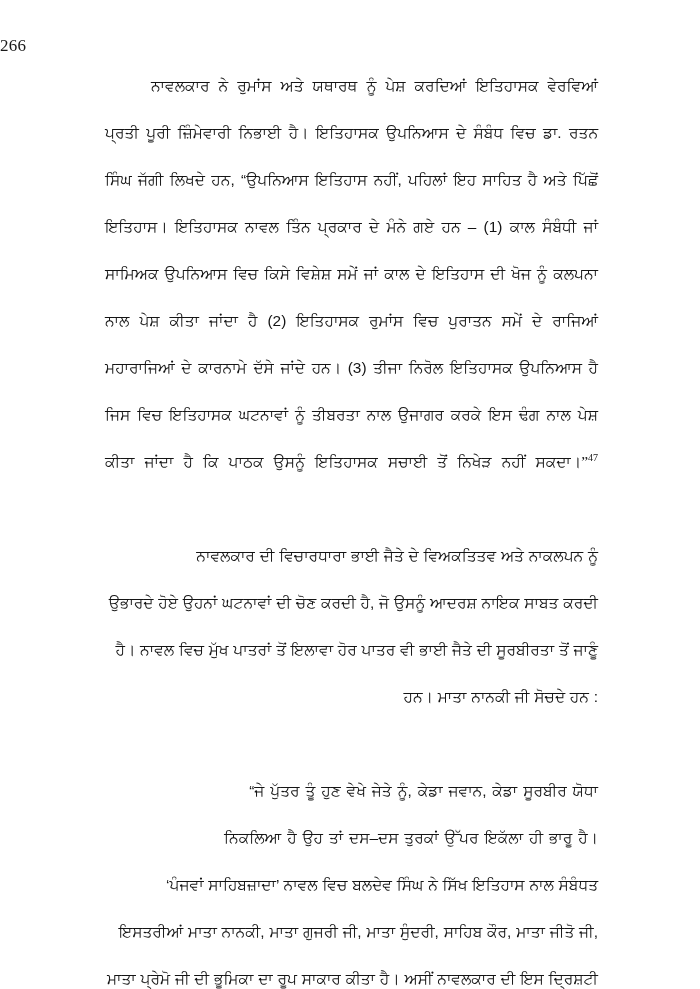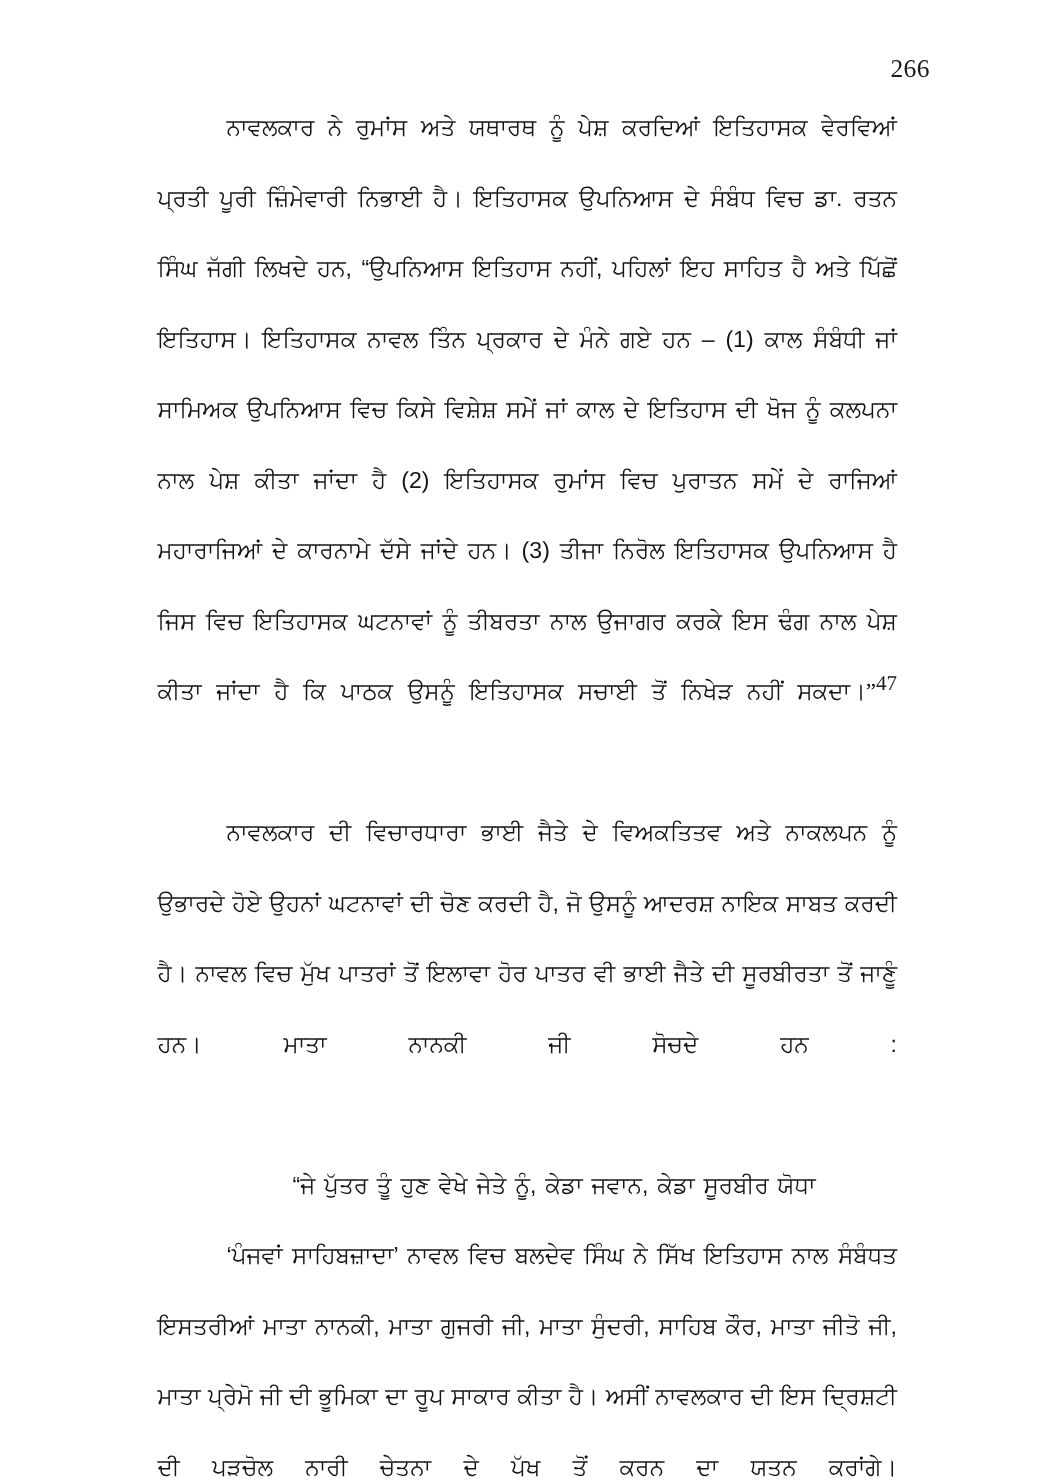--- a/index.html
+++ b/index.html
@@ -18,21 +18,21 @@
     overflow: hidden;
     box-sizing: border-box;
   }
 
   
   .folio {
     position: absolute;
     top: 36px;
     left: 0;
     width: 620px;
-    text-align: right;
+    text-align: left;
     font-family: "Liberation Serif", "DejaVu Serif", serif;
     font-size: 17px;
     color: #1a1a1a;
     letter-spacing: 0.3px;
   }
 
   
   .body-col {
     position: absolute;
     top: 62px;
@@ -75,46 +75,47 @@
   }
 
   .quote-line {
     display: block;
     white-space: nowrap;
   }
 
   
   sup.fn {
     font-family: "Liberation Serif", "DejaVu Serif", serif;
-    font-size: 14px;
+    font-size: 10px;
     vertical-align: super;
     line-height: 0;
     color: #1a1a1a;
   }
 
   .qclose {
     font-family: "Liberation Serif", "DejaVu Serif", serif;
   }
 
   
-  .blk + .blk { margin-top: 0; }
+  .blk + .blk { margin-top: 0; text-align: right; }
 </style>
 </head>
 <body>
 
 <div class="page">
 
   <div class="folio">266</div>
 
   <div class="body-col">
 
     <p class="para indent blk"><span>ਨਾਵਲਕਾਰ ਨੇ ਰੁਮਾਂਸ ਅਤੇ ਯਥਾਰਥ ਨੂੰ ਪੇਸ਼ ਕਰਦਿਆਂ ਇਤਿਹਾਸਕ ਵੇਰਵਿਆਂ ਪ੍ਰਤੀ ਪੂਰੀ ਜ਼ਿੰਮੇਵਾਰੀ ਨਿਭਾਈ ਹੈ। ਇਤਿਹਾਸਕ ਉਪਨਿਆਸ ਦੇ ਸੰਬੰਧ ਵਿਚ ਡਾ. ਰਤਨ ਸਿੰਘ ਜੱਗੀ ਲਿਖਦੇ ਹਨ, “ਉਪਨਿਆਸ ਇਤਿਹਾਸ ਨਹੀਂ, ਪਹਿਲਾਂ ਇਹ ਸਾਹਿਤ ਹੈ ਅਤੇ ਪਿੱਛੋਂ ਇਤਿਹਾਸ। ਇਤਿਹਾਸਕ ਨਾਵਲ ਤਿੰਨ ਪ੍ਰਕਾਰ ਦੇ ਮੰਨੇ ਗਏ ਹਨ – (1) ਕਾਲ ਸੰਬੰਧੀ ਜਾਂ ਸਾਮਿਅਕ ਉਪਨਿਆਸ ਵਿਚ ਕਿਸੇ ਵਿਸ਼ੇਸ਼ ਸਮੇਂ ਜਾਂ ਕਾਲ ਦੇ ਇਤਿਹਾਸ ਦੀ ਖੋਜ ਨੂੰ ਕਲਪਨਾ ਨਾਲ ਪੇਸ਼ ਕੀਤਾ ਜਾਂਦਾ ਹੈ (2) ਇਤਿਹਾਸਕ ਰੁਮਾਂਸ ਵਿਚ ਪੁਰਾਤਨ ਸਮੇਂ ਦੇ ਰਾਜਿਆਂ ਮਹਾਰਾਜਿਆਂ ਦੇ ਕਾਰਨਾਮੇ ਦੱਸੇ ਜਾਂਦੇ ਹਨ। (3) ਤੀਜਾ ਨਿਰੋਲ ਇਤਿਹਾਸਕ ਉਪਨਿਆਸ ਹੈ ਜਿਸ ਵਿਚ ਇਤਿਹਾਸਕ ਘਟਨਾਵਾਂ ਨੂੰ ਤੀਬਰਤਾ ਨਾਲ ਉਜਾਗਰ ਕਰਕੇ ਇਸ ਢੰਗ ਨਾਲ ਪੇਸ਼ ਕੀਤਾ ਜਾਂਦਾ ਹੈ ਕਿ ਪਾਠਕ ਉਸਨੂੰ ਇਤਿਹਾਸਕ ਸਚਾਈ ਤੋਂ ਨਿਖੇੜ ਨਹੀਂ ਸਕਦਾ।</span><span class="qclose">”</span><sup class="fn">47</sup></p>
 
     <p class="para indent blk"><span>ਨਾਵਲਕਾਰ ਦੀ ਵਿਚਾਰਧਾਰਾ ਭਾਈ ਜੈਤੇ ਦੇ ਵਿਅਕਤਿਤਵ ਅਤੇ ਨਾਕਲਪਨ ਨੂੰ ਉਭਾਰਦੇ ਹੋਏ ਉਹਨਾਂ ਘਟਨਾਵਾਂ ਦੀ ਚੋਣ ਕਰਦੀ ਹੈ, ਜੋ ਉਸਨੂੰ ਆਦਰਸ਼ ਨਾਇਕ ਸਾਬਤ ਕਰਦੀ ਹੈ। ਨਾਵਲ ਵਿਚ ਮੁੱਖ ਪਾਤਰਾਂ ਤੋਂ ਇਲਾਵਾ ਹੋਰ ਪਾਤਰ ਵੀ ਭਾਈ ਜੈਤੇ ਦੀ ਸੂਰਬੀਰਤਾ ਤੋਂ ਜਾਣੂੰ ਹਨ। ਮਾਤਾ ਨਾਨਕੀ ਜੀ ਸੋਚਦੇ ਹਨ :</span></p>
 
     <blockquote class="quote-block blk">
         <span class="quote-line">“ਜੇ ਪੁੱਤਰ ਤੂੰ ਹੁਣ ਵੇਖੇ ਜੇਤੇ ਨੂੰ, ਕੇਡਾ ਜਵਾਨ, ਕੇਡਾ ਸੂਰਬੀਰ ਯੋਧਾ</span>
+        <span class="quote-line">ਨਿਕਲਿਆ ਹੈ ਉਹ ਤਾਂ ਦਸ–ਦਸ ਤੁਰਕਾਂ ਉੱਪਰ ਇਕੱਲਾ ਹੀ ਭਾਰੂ ਹੈ।</span>
       </blockquote>
 
     <p class="para indent blk"><span>‘ਪੰਜਵਾਂ ਸਾਹਿਬਜ਼ਾਦਾ’ ਨਾਵਲ ਵਿਚ ਬਲਦੇਵ ਸਿੰਘ ਨੇ ਸਿੱਖ ਇਤਿਹਾਸ ਨਾਲ ਸੰਬੰਧਤ ਇਸਤਰੀਆਂ ਮਾਤਾ ਨਾਨਕੀ, ਮਾਤਾ ਗੁਜਰੀ ਜੀ, ਮਾਤਾ ਸੁੰਦਰੀ, ਸਾਹਿਬ ਕੌਰ, ਮਾਤਾ ਜੀਤੋ ਜੀ, ਮਾਤਾ ਪ੍ਰੇਮੋ ਜੀ ਦੀ ਭੂਮਿਕਾ ਦਾ ਰੂਪ ਸਾਕਾਰ ਕੀਤਾ ਹੈ। ਅਸੀਂ ਨਾਵਲਕਾਰ ਦੀ ਇਸ ਦ੍ਰਿਸ਼ਟੀ ਦੀ ਪੜਚੋਲ ਨਾਰੀ ਚੇਤਨਾ ਦੇ ਪੱਖ ਤੋਂ ਕਰਨ ਦਾ ਯਤਨ ਕਰਾਂਗੇ।</span></p>
 
   </div>
 </div>
 
 </body></html>

